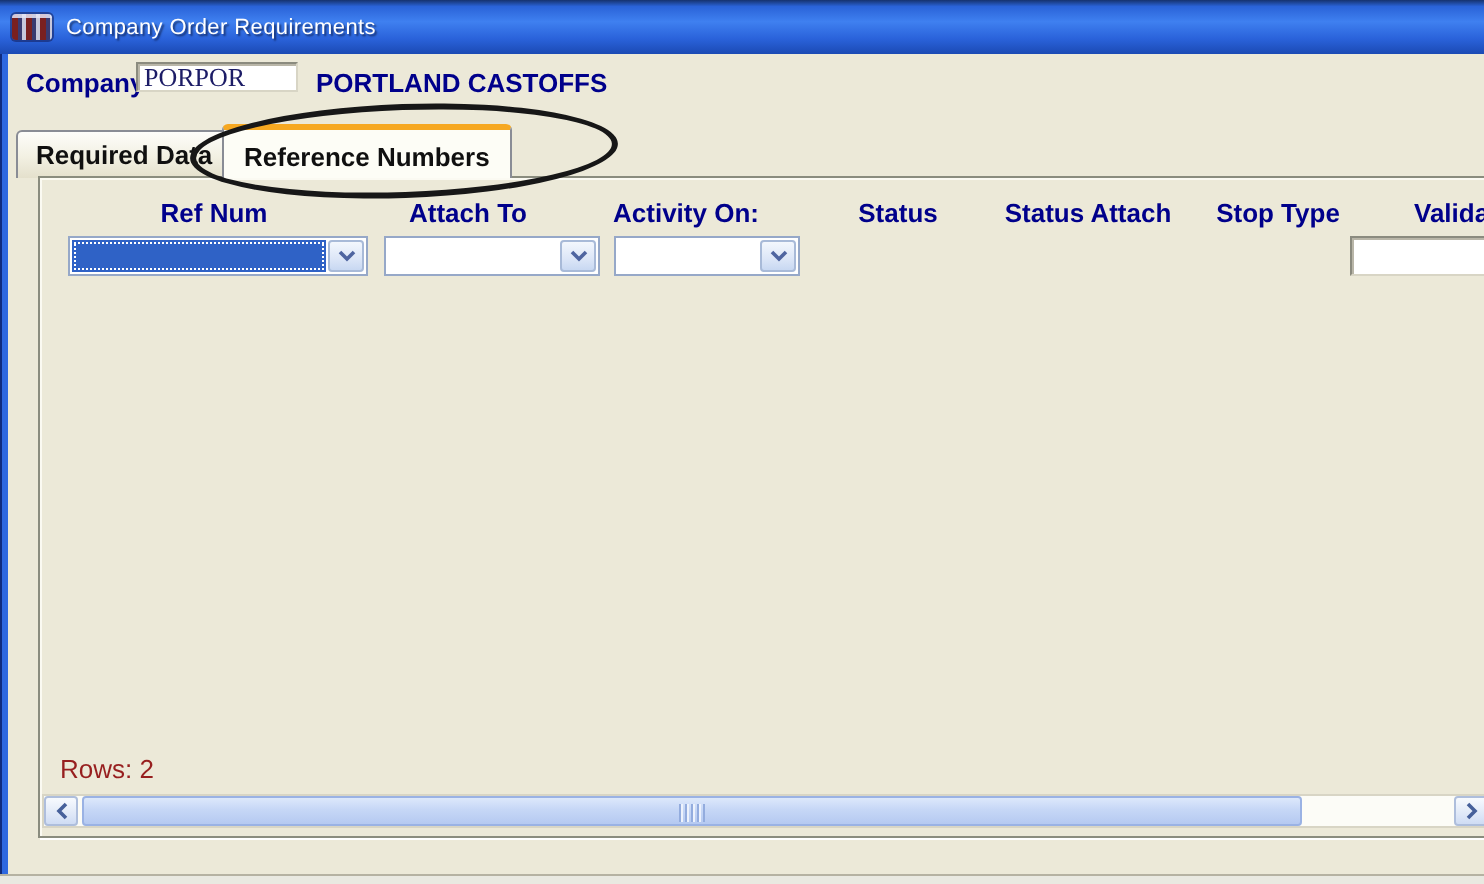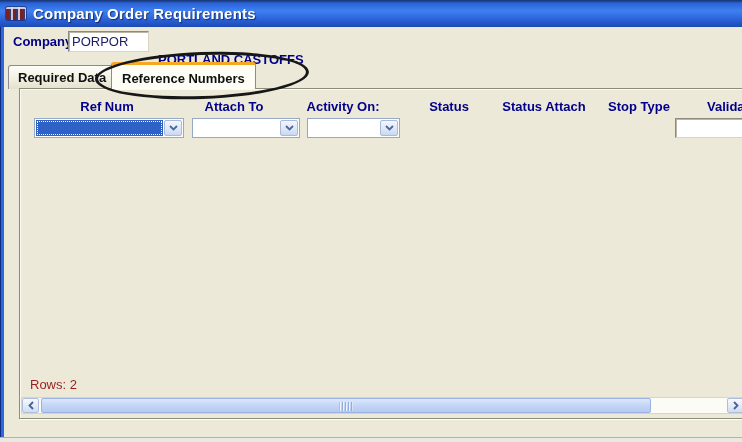--- a/index.html
+++ b/index.html
@@ -15,40 +15,40 @@
     display:flex; align-items:center; z-index:6;
   }
   .app-icon {
     display:inline-block; width:20px; height:13px; margin:0 7px 0 6px;
     background:
       linear-gradient(to bottom, rgba(230,230,245,.85) 0 2px, transparent 2px),
       repeating-linear-gradient(90deg,#7a2020 0 3px,#3a3a70 3px 5px,#c8c8dc 5px 7px);
     border-radius:2px; box-shadow:0 0 0 1px rgba(20,30,90,.55);
   }
   .title-text {
-    color:#FFFFFF; font-weight:bold; font-size:15px; letter-spacing:.2px;
+    color:#FFFFFF; font-weight:normal; font-size:11px; letter-spacing:.2px;
     text-shadow:1px 1px 1px rgba(0,0,20,.55); white-space:nowrap;
   }
 
   
   .left-border { position:absolute; left:0; top:0; width:4px; height:438px;
     background:linear-gradient(to right,#0F2B7E 0 1px,#2E68E0 1px 4px); z-index:5; }
   .bottom-strip { position:absolute; left:0; top:437px; width:742px; height:5px;
     background:#E9E9E1; border-top:1px solid #B5B2A2; z-index:5; }
 
   
   .company-label { position:absolute; left:13px; top:34px; font-size:13px; font-weight:bold; color:#00008B; }
   .company-input {
-    position:absolute; left:68px; top:31px; width:81px; height:21px;
-    background:#FFFFFF; color:#1C1C66; font-family:Liberation Sans, sans-serif;
+    position:absolute; left:68px; top:31px; width:81px; height:15px;
+    background:#FFFFFF; color:#1C1C66; font-family:Liberation Serif, serif;
     font-size:13px; padding:1px 3px;
     border:1px solid #8B8B7F; border-right-color:#D8D5C5; border-bottom-color:#D8D5C5;
     box-shadow:inset 1px 1px 0 #B9B6A8;
   }
-  .company-name { position:absolute; left:158px; top:34px; font-size:13px; font-weight:bold; color:#00008B; white-space:nowrap;margin-top:18px; }
+  .company-name { position:absolute; left:158px; top:34px; font-size:13px; font-weight:bold; color:#00008B; white-space:nowrap; }
 
   
   .tab {
     position:absolute; font-size:13px; font-weight:bold; color:#101010;
     white-space:nowrap; text-align:center; cursor:default;
     border:1px solid #898C95; border-bottom:none; border-radius:3px 3px 0 0;
   }
   .tab-inactive {
     left:8px; top:65px; height:24px; padding:4px 9px 12px 9px;
     background:linear-gradient(to bottom,#FDFDFA 0%,#F2F0E2 55%,#E4E0CC 100%);

